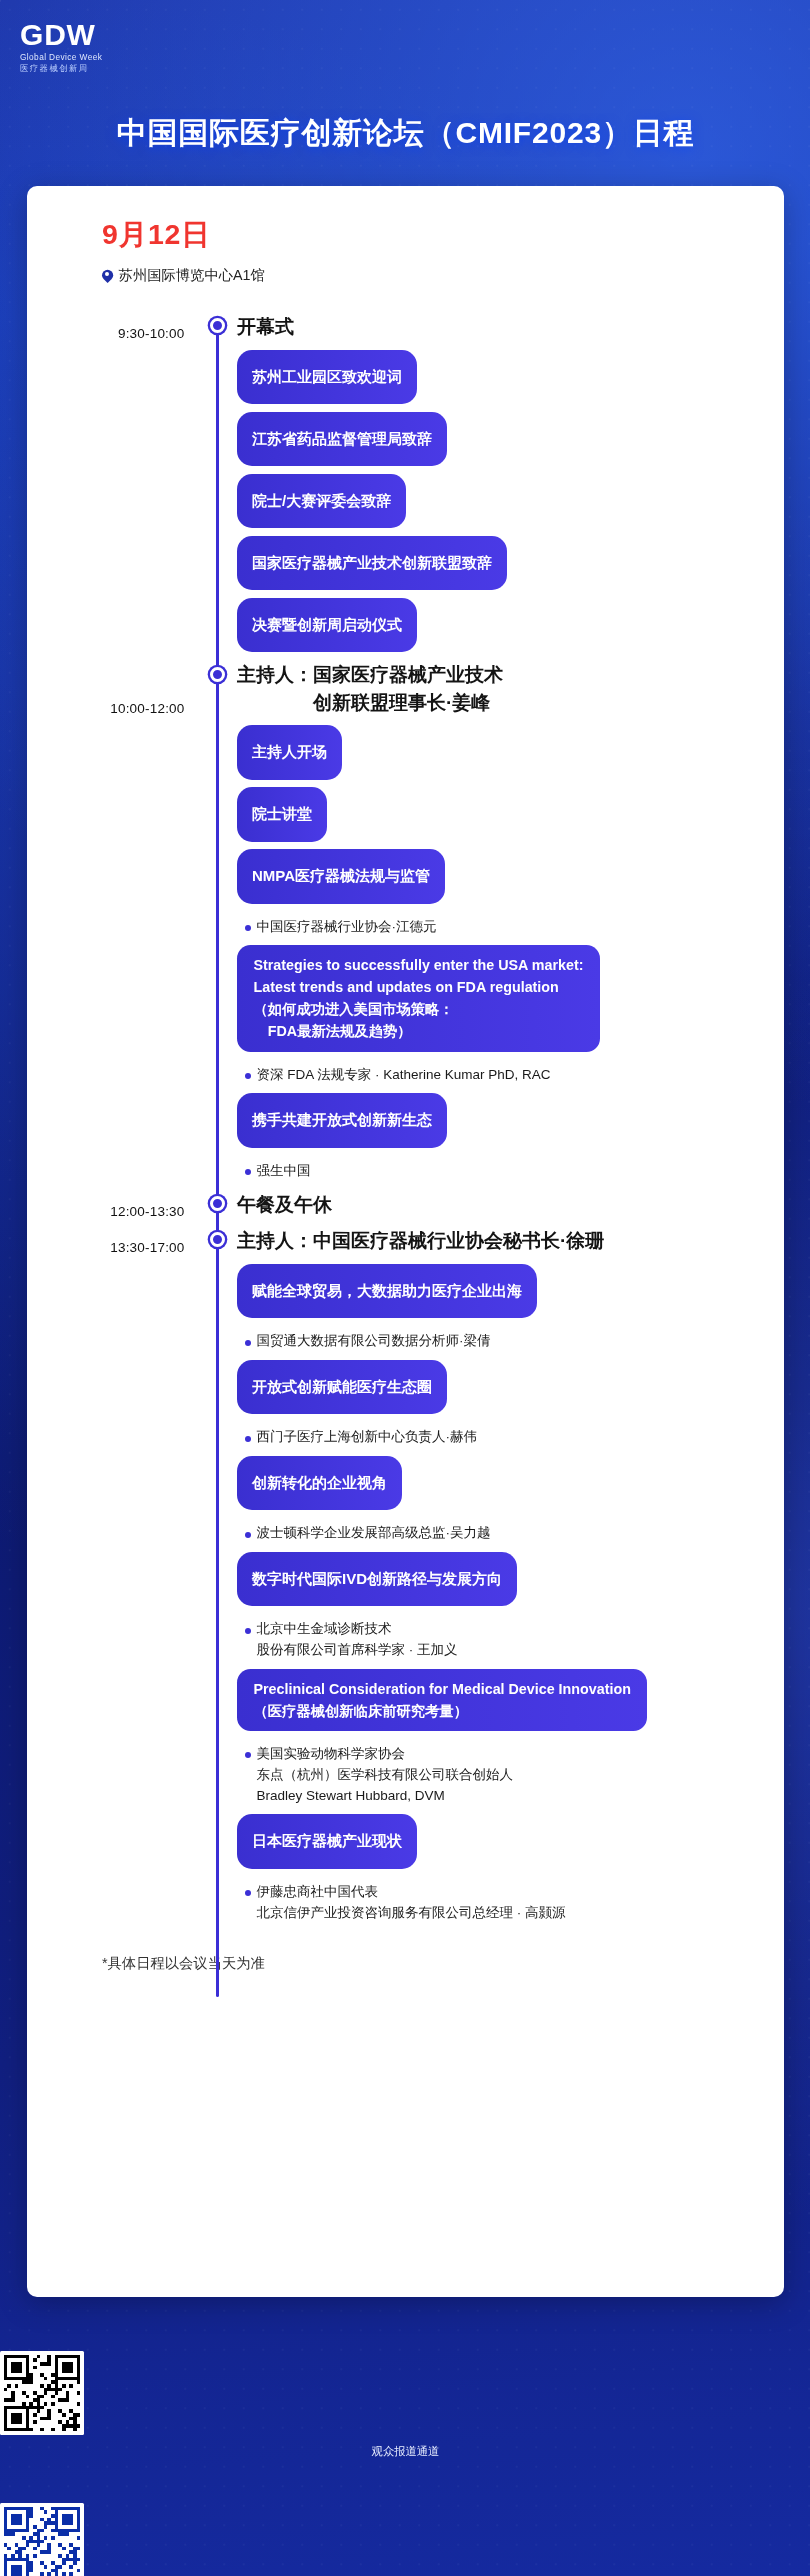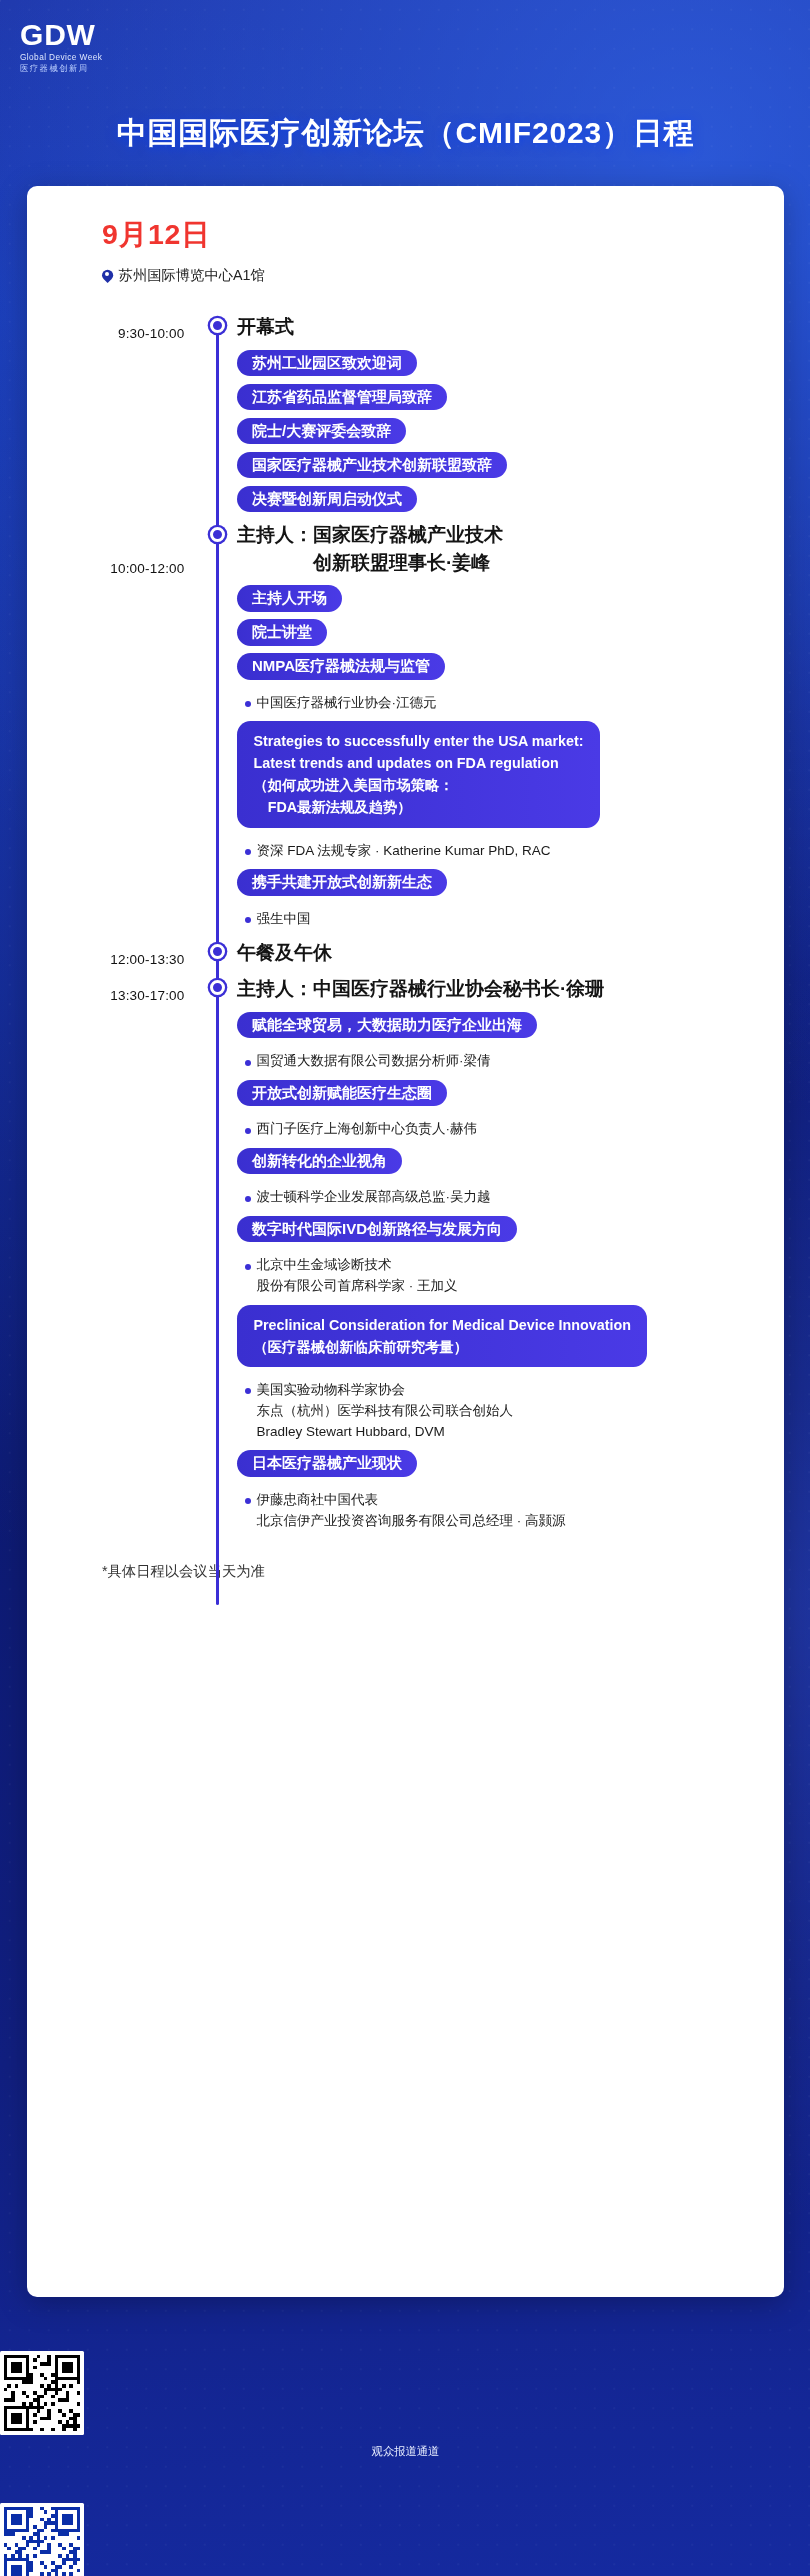--- a/index.html
+++ b/index.html
@@ -184,21 +184,21 @@
     margin-left: 177px;
     padding-top: 9px;
   }
   .item { margin-bottom: 7.5px; }
 
   .pill {
     display: inline-block;
     background: linear-gradient(90deg, #3a2fd0 0%, #4a3ae6 100%);
     color: #ffffff;
     border-radius: 15px;
-    padding: 2px 15px;
+    padding: 16px 15px;
     font-size: 15px;
     font-weight: bold;
     line-height: 1.5;
     white-space: pre-line;
     max-width: 525px;
   }
   .pill.multi {
     border-radius: 13.5px;
     padding: 9px 16.5px;
     font-size: 14.3px;

